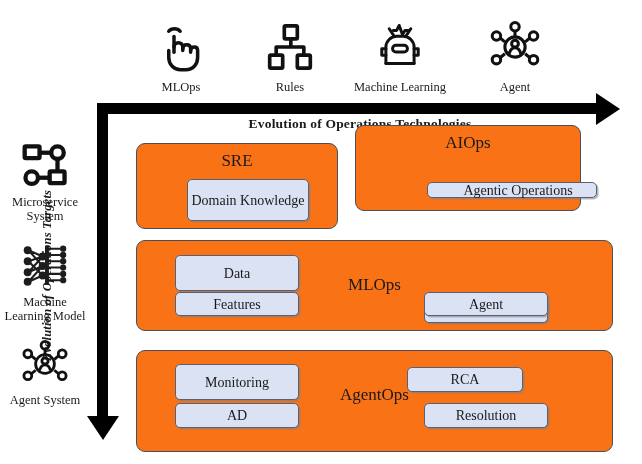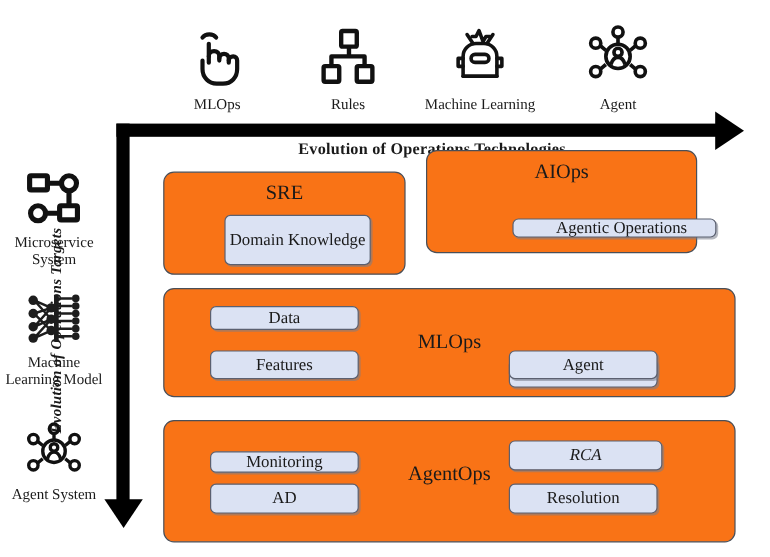--- a/index.html
+++ b/index.html
@@ -24,21 +24,21 @@
   
   .topcol{position:absolute;top:16px;width:120px;text-align:center;}
   .topcol .ico{height:62px;display:flex;align-items:center;justify-content:center;}
   .topcol .lbl{font-size:12.5px;margin-top:2px;white-space:nowrap;}
   #top-0{left:121px;} #top-1{left:230px;} #top-2{left:340px;} #top-3{left:455px;}
 
   
   .leftcol{position:absolute;left:2px;width:86px;text-align:center;}
   .leftcol .ico{height:56px;display:flex;align-items:center;justify-content:center;}
   .leftcol .lbl{font-size:12.5px;line-height:14px;margin-top:1px;}
-  #left-0{top:138px;} #left-1{top:238px;} #left-2{top:348px;}
+  #left-0{top:138px;} #left-1{top:238px;} #left-2{top:336px;}
 
   
   .card{position:absolute;background:#f97316;border:1.2px solid #4a4f58;border-radius:9px;
         box-sizing:border-box;font-family:Liberation Serif, serif;}
   #card-sre  {left:136px;top:143px;width:202px;height:86px;}
   #card-aiops{left:355px;top:125px;width:226px;height:86px;}
   #card-mlops{left:136px;top:240px;width:477px;height:91px;}
   #card-agentops{left:136px;top:350px;width:477px;height:102px;}
 
   .card-title{position:absolute;left:0;width:100%;text-align:center;font-size:17px;}
@@ -48,28 +48,28 @@
 
   .pill{position:absolute;background:#dbe2f3;border:1.1px solid #5b6070;border-radius:5px;
         box-sizing:border-box;display:flex;align-items:center;justify-content:center;
         text-align:center;font-size:14px;line-height:15px;
         box-shadow:1.5px 1.5px 0 rgba(120,125,140,.55);}
 
   
   #pill-domain{left:187px;top:179px;width:122px;height:42px;}
   #pill-agentic{left:427px;top:182px;width:170px;height:16px;padding-left:12px;}
   
-  #pill-data    {left:175px;top:255px;width:124px;height:20px;}
+  #pill-data    {left:175px;top:255px;width:124px;height:36px;}
   #pill-features{left:175px;top:292px;width:124px;height:24px;}
   #pill-models  {left:424px;top:255px;width:124px;height:24px;margin-top:44px;}
   #pill-online  {left:424px;top:292px;width:124px;height:24px;}
   
-  #pill-monitoring{left:175px;top:376px;width:124px;height:18px;}
+  #pill-monitoring{left:175px;top:364px;width:124px;height:36px;}
   #pill-ad        {left:175px;top:403px;width:124px;height:25px;}
-  #pill-rca       {left:424px;top:367px;width:128px;height:25px;font-style:italic;}
+  #pill-rca       {left:407px;top:367px;width:116px;height:25px;}
   #pill-resolution{left:424px;top:403px;width:124px;height:25px;}
 
   svg{display:block;}
 </style>
 </head>
 <body>
 
 <div class="root">
 
   <div class="topcol" id="top-0">

